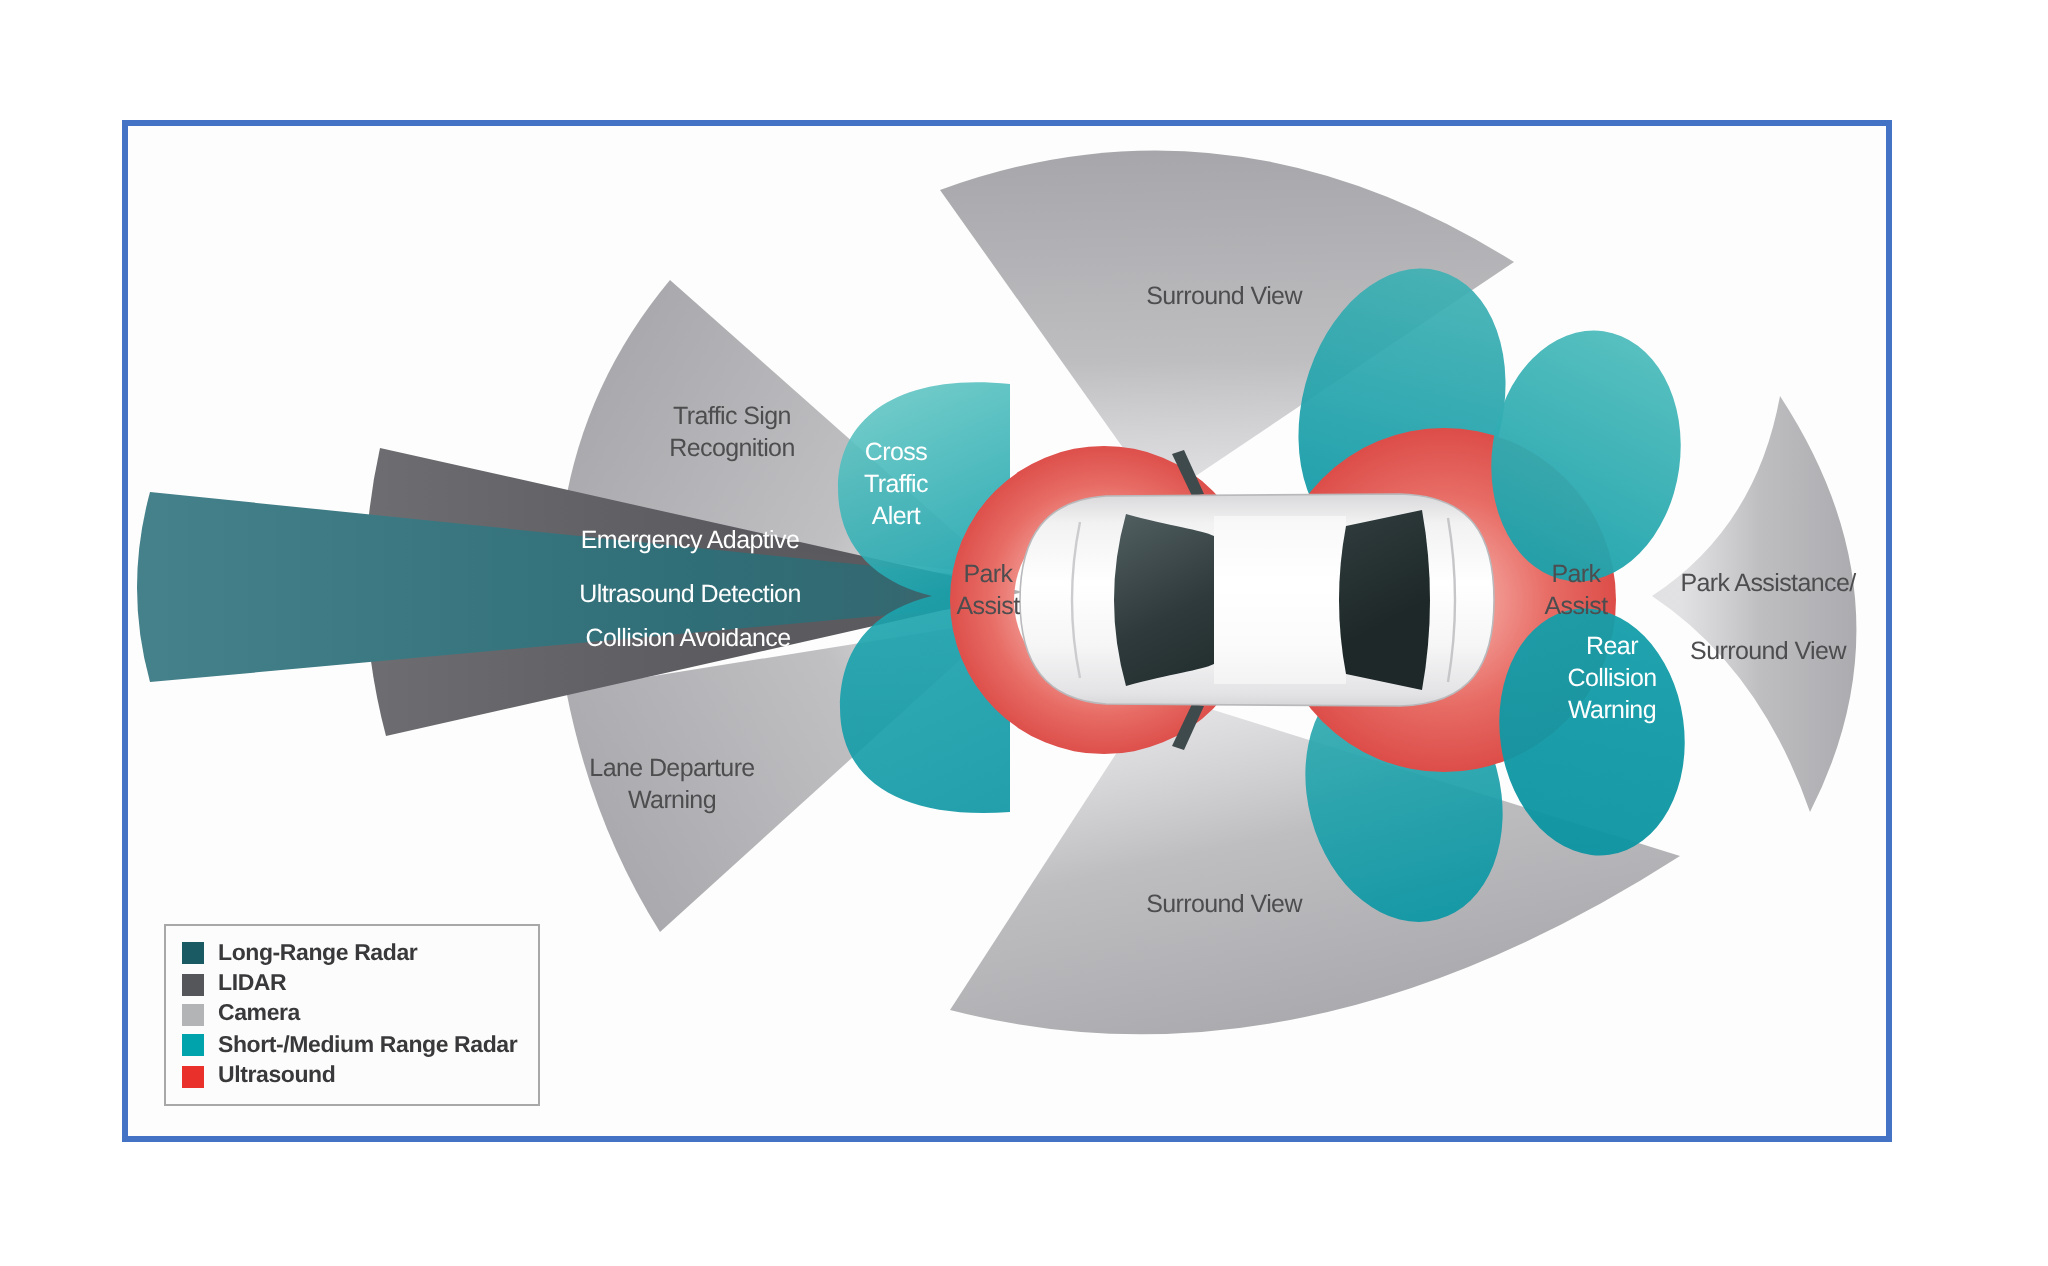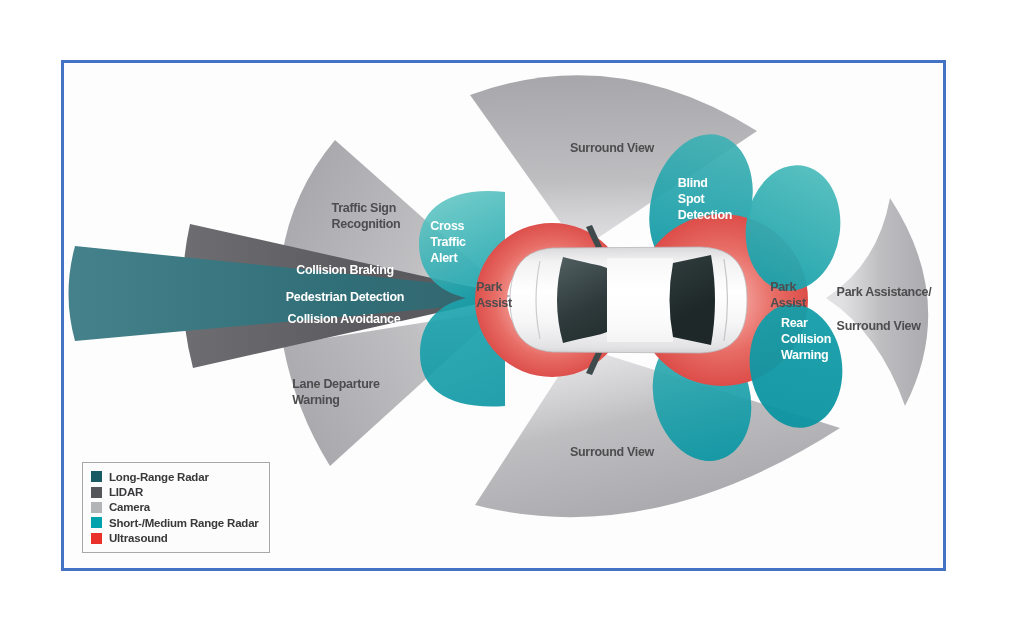--- a/index.html
+++ b/index.html
@@ -3,22 +3,22 @@
 <meta charset="utf-8">
 <style>
   html,body{margin:0;padding:0;background:#ffffff;}
   body{width:1024px;height:633px;position:relative;overflow:hidden;
        font-family:"Liberation Sans", sans-serif;}
   .stage{position:absolute;inset:0;width:1024px;height:633px;}
   .frame{position:absolute;left:61px;top:60px;width:885px;height:511px;
          box-sizing:border-box;border:3px solid var(--frame-border,#4472c4);
          background:#fdfdfd;}
   .diagram{position:absolute;left:0;top:0;width:1024px;height:633px;z-index:2;}
-  .lbl{position:absolute;transform:translate(-50%,-50%);
-       white-space:pre-line;font-weight:700;font-size:12.5px;line-height:16px;
+  .lbl{position:absolute;transform:translate(-50%,-50%);text-align:center;
+       white-space:pre-line;font-weight:400;font-size:12.5px;line-height:16px;
        letter-spacing:-0.3px;z-index:3;}
   .lbl-dark{color:var(--label-dark,#4d4d4f);}
   .lbl-white{color:var(--label-light,#ffffff);}
   .lbl-wide{line-height:17px;}
   .legend{position:absolute;left:82px;top:462px;width:188px;height:91px;
           box-sizing:border-box;background:#fcfcfc;border:1px solid #a8a8a8;
           display:flex;flex-direction:column;justify-content:space-around;
           padding:6px 6px 6px 8px;z-index:4;}
   .legend-row{display:flex;align-items:center;gap:7px;}
   .legend-swatch{width:11px;height:11px;flex:0 0 11px;}
@@ -142,34 +142,31 @@
       <path d="M563,257 C585,263 601,265 607,268 L607,332 C601,335 585,337 563,343
                Q551,300 563,257 Z" fill="url(#gGlass)"></path>
       <rect x="607" y="258" width="66" height="84" fill="#ffffff" opacity="0.5"></rect>
       <path d="M673,263 L711,255 Q719,300 711,345 L673,337 Q666,300 673,263 Z" fill="url(#gGlass)"></path>
       <path d="M724,259 Q731,300 724,341" stroke="#c6c6c9" stroke-width="1.2" fill="none"></path>
     </g>
   </svg>
 
   <div class="lbl lbl-dark" style="left:366px;top:216px">Traffic Sign
 Recognition</div>
-  <div class="lbl lbl-white" style="left:345px;top:270px">Collision Braking</div>
-  <div class="lbl lbl-white" style="left:345px;top:297px">Pedestrian Detection</div>
+  <div class="lbl lbl-white" style="left:345px;top:270px">Emergency Adaptive</div>
+  <div class="lbl lbl-white" style="left:345px;top:297px">Ultrasound Detection</div>
   <div class="lbl lbl-white" style="left:344px;top:319px">Collision Avoidance</div>
   <div class="lbl lbl-dark" style="left:336px;top:392px">Lane Departure
 Warning</div>
   <div class="lbl lbl-white" style="left:448px;top:242px">Cross
 Traffic
 Alert</div>
   <div class="lbl lbl-dark" style="left:494px;top:295px">Park
 Assist</div>
   <div class="lbl lbl-dark" style="left:612px;top:148px">Surround View</div>
-  <div class="lbl lbl-white" style="left:705px;top:199px">Blind
-Spot
-Detection</div>
   <div class="lbl lbl-dark" style="left:788px;top:295px">Park
 Assist</div>
   <div class="lbl lbl-white" style="left:806px;top:339px">Rear
 Collision
 Warning</div>
   <div class="lbl lbl-dark lbl-wide" style="left:884px;top:309px">Park Assistance/
 
 Surround View</div>
   <div class="lbl lbl-dark" style="left:612px;top:452px">Surround View</div>
 

